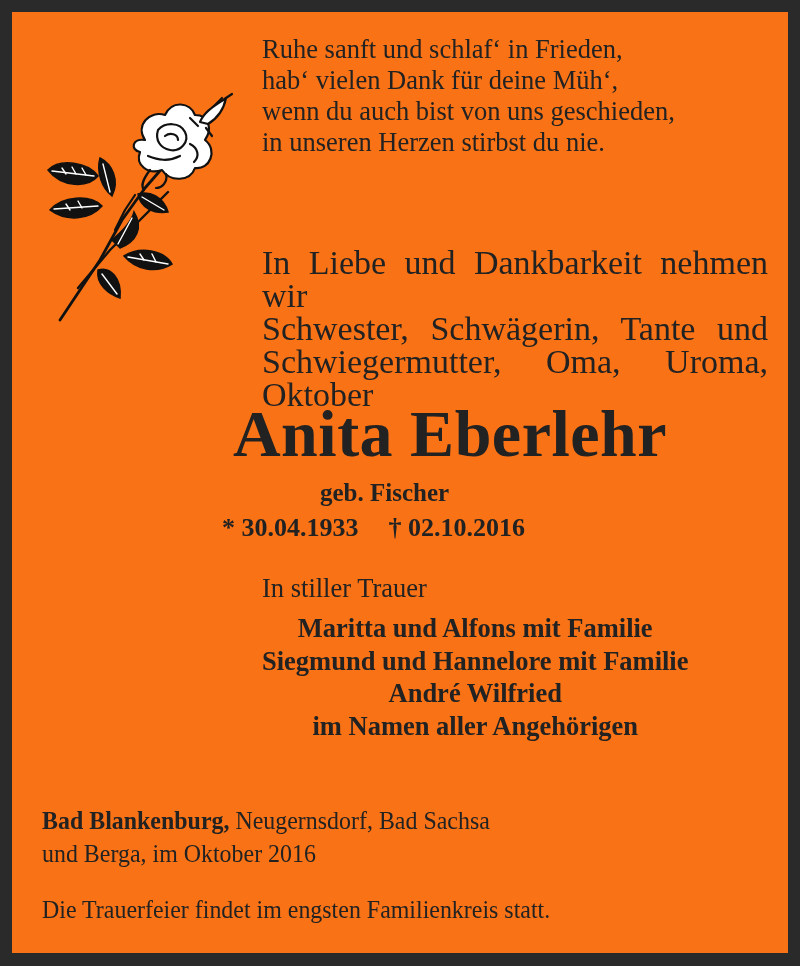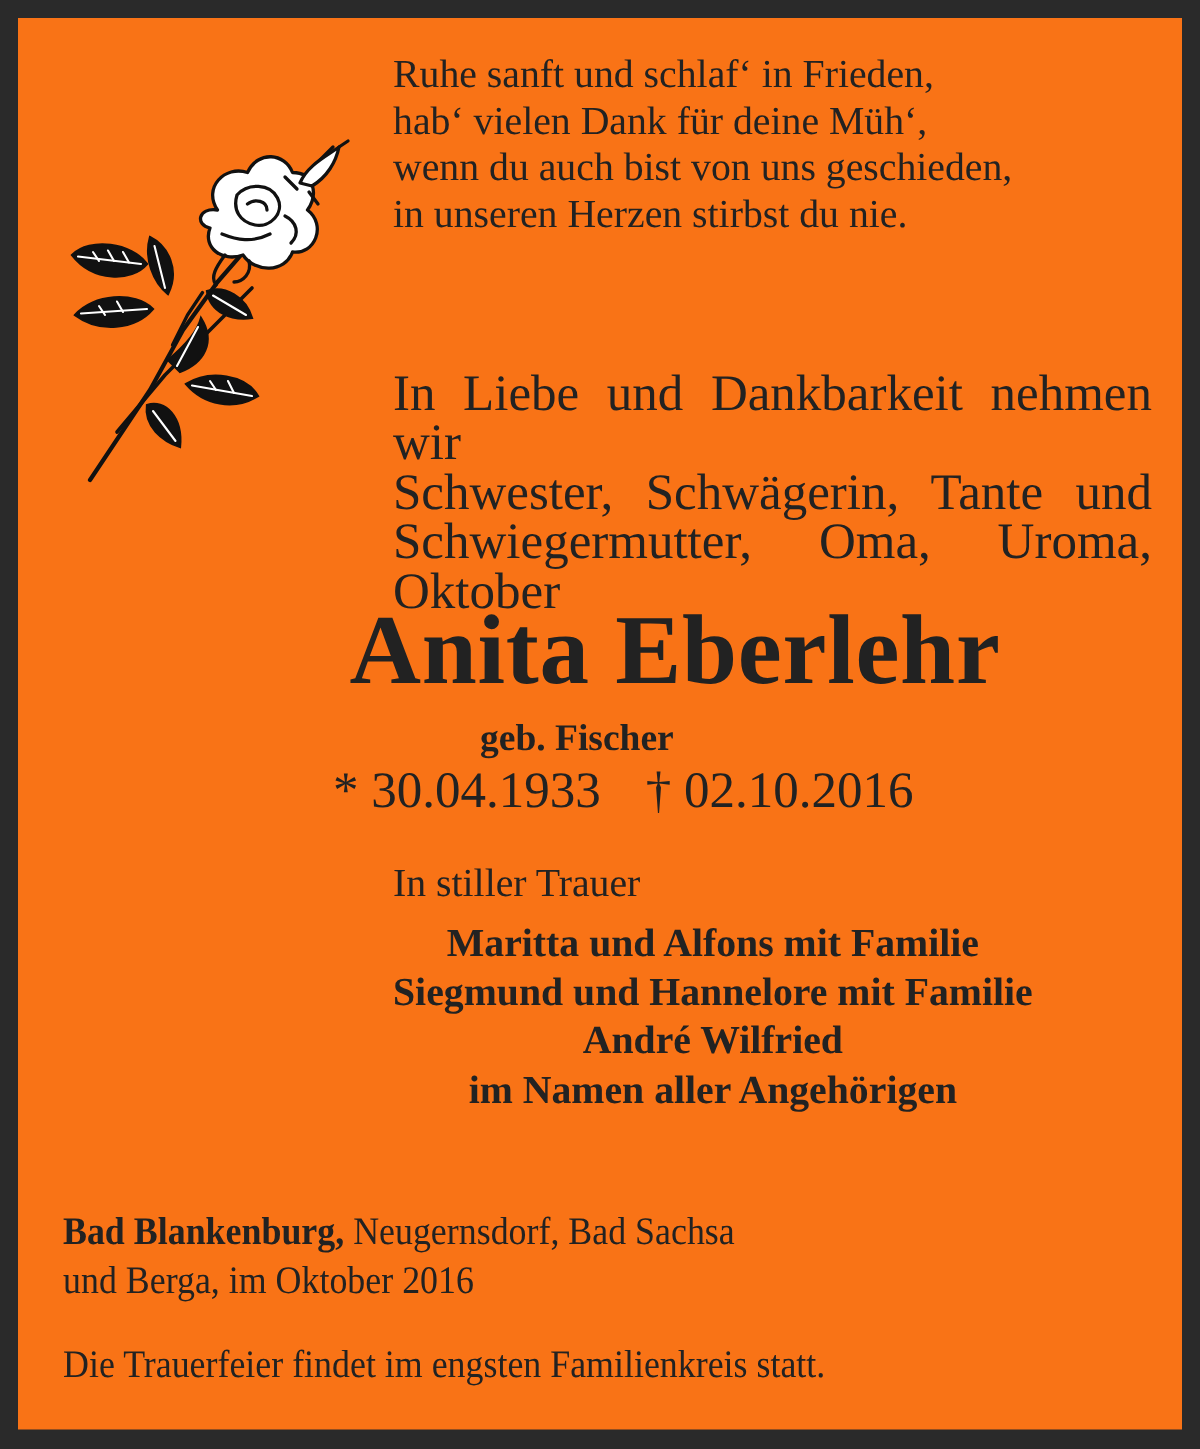--- a/index.html
+++ b/index.html
@@ -59,23 +59,24 @@
       position: absolute;
       left: 308px; top: 466px;
       font-weight: bold;
       font-size: 25px;
       line-height: 30px;
       white-space: nowrap;
     }
     .dates {
       position: absolute;
       left: 210px; top: 500px;
-      font-size: 34px;
+      font-size: 26px;
       line-height: 32px;
       white-space: nowrap;
+      font-weight: bold;
     }
     .dates .death { margin-left: 30px; }
     .mourning {
       position: absolute;
       left: 250px; top: 560px;
       font-size: 26.5px;
       line-height: 32px;
       white-space: nowrap;
     }
     .family {

